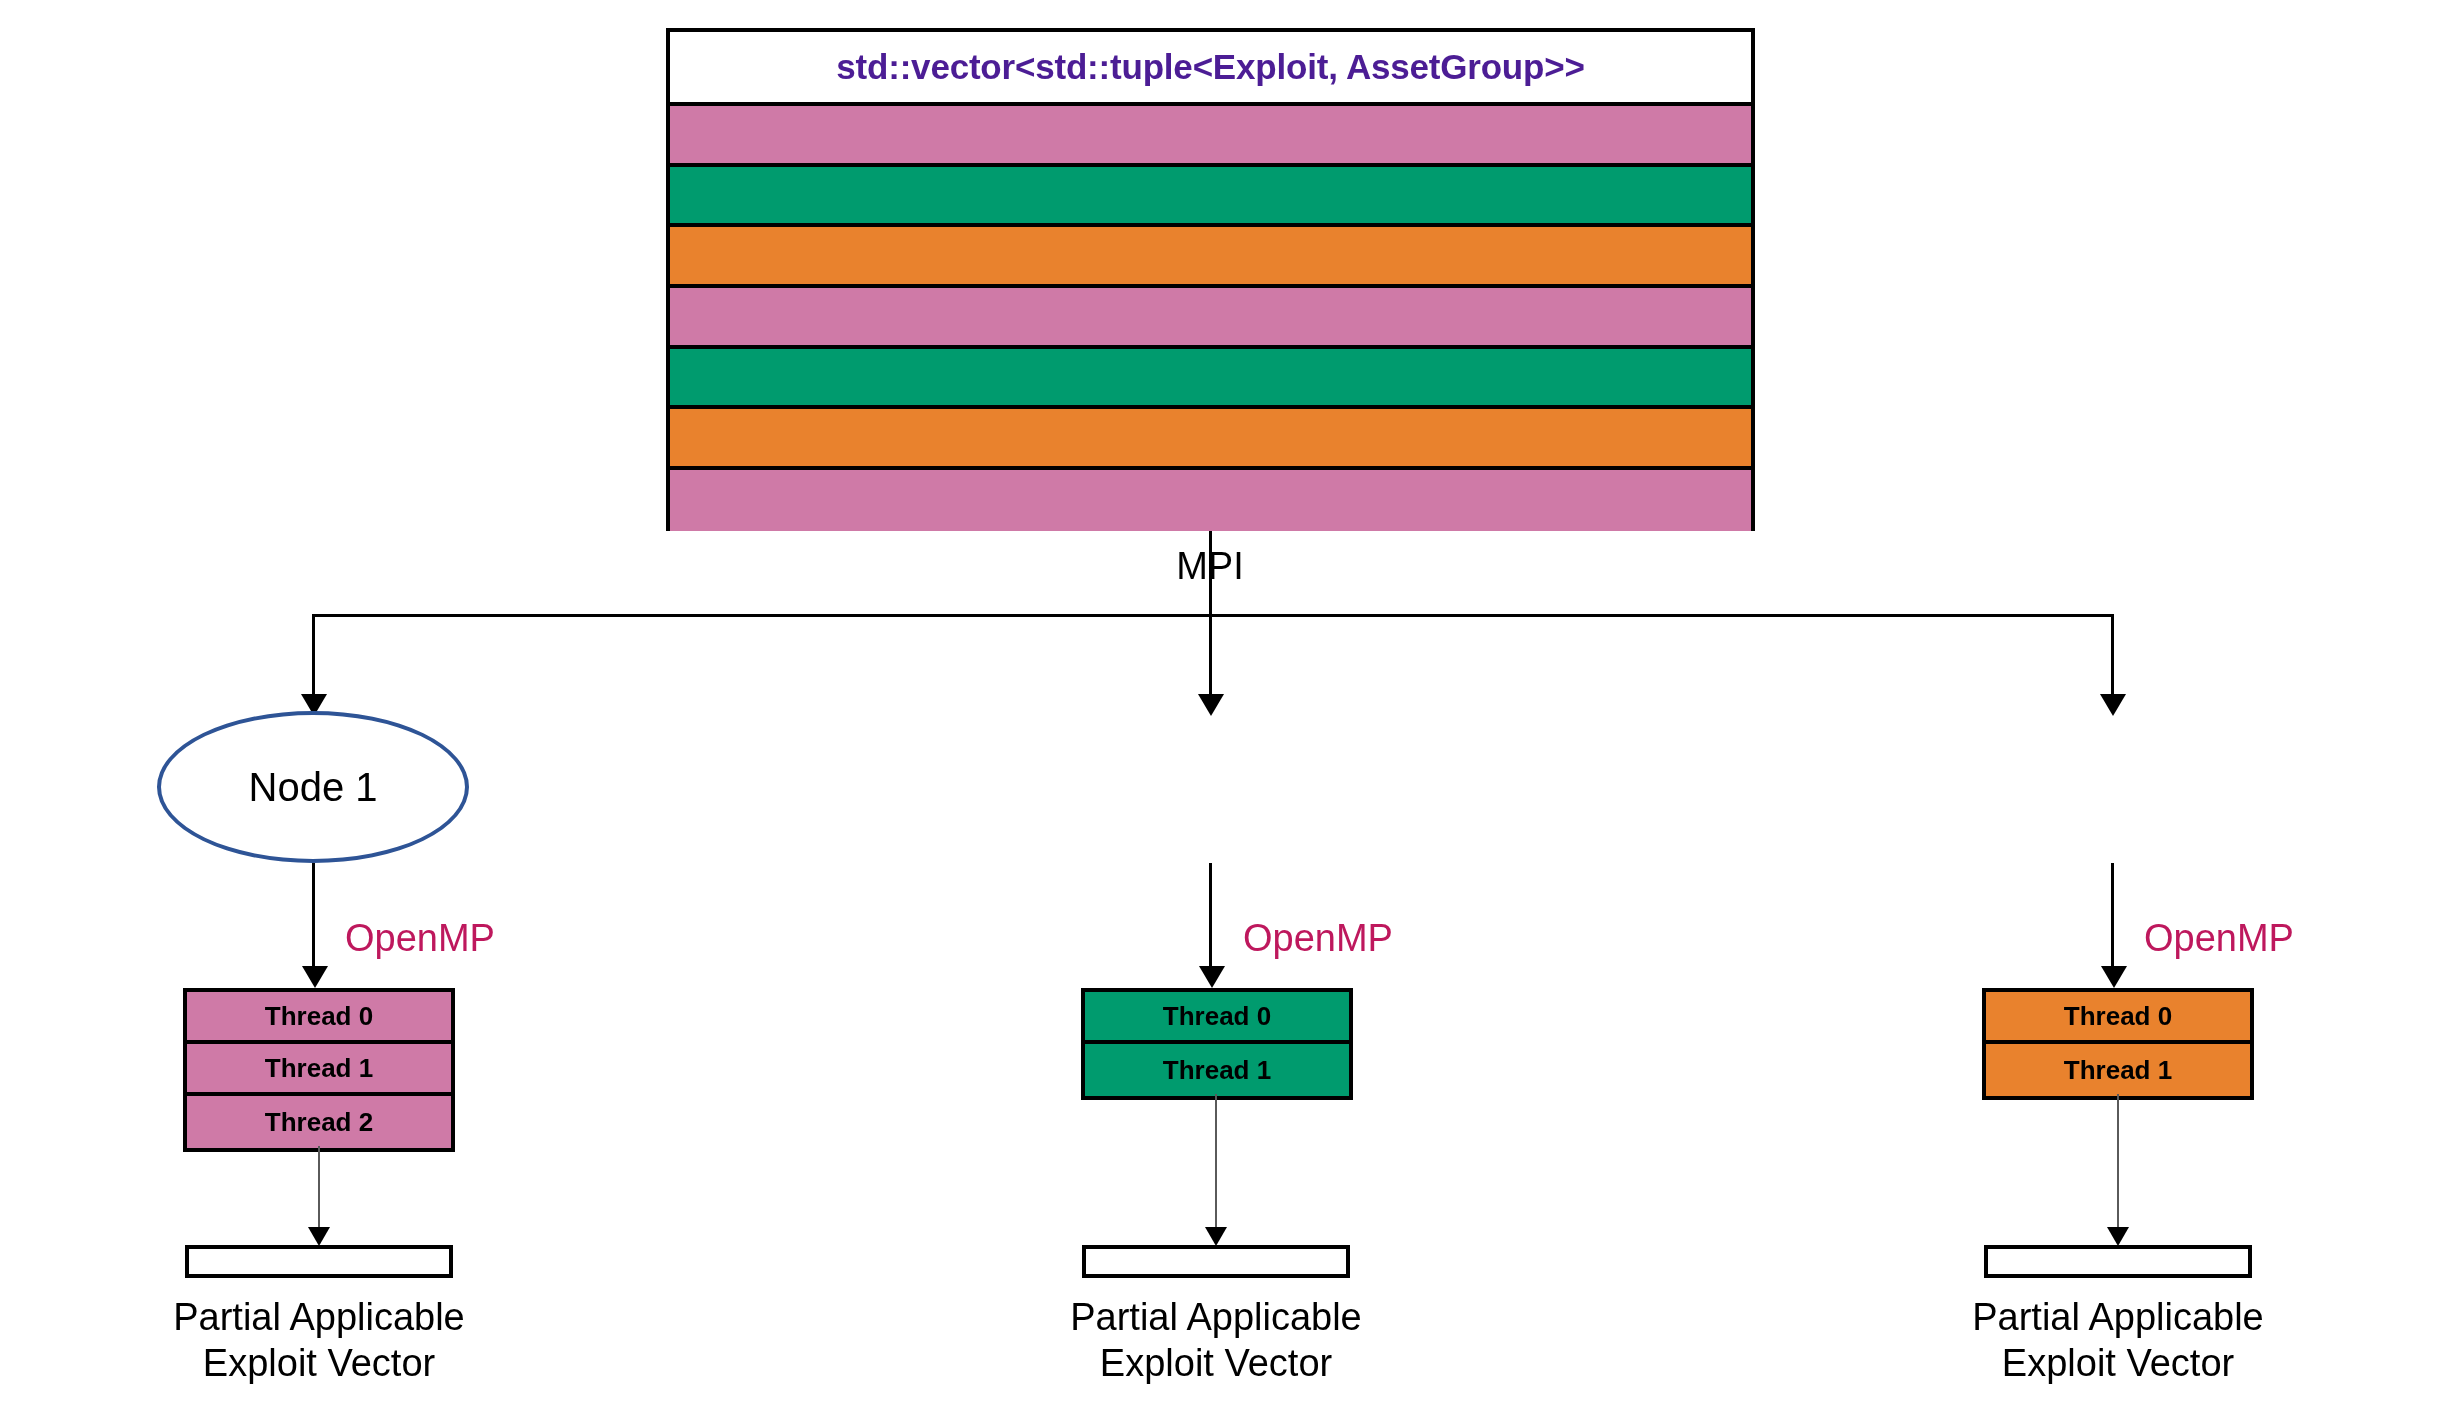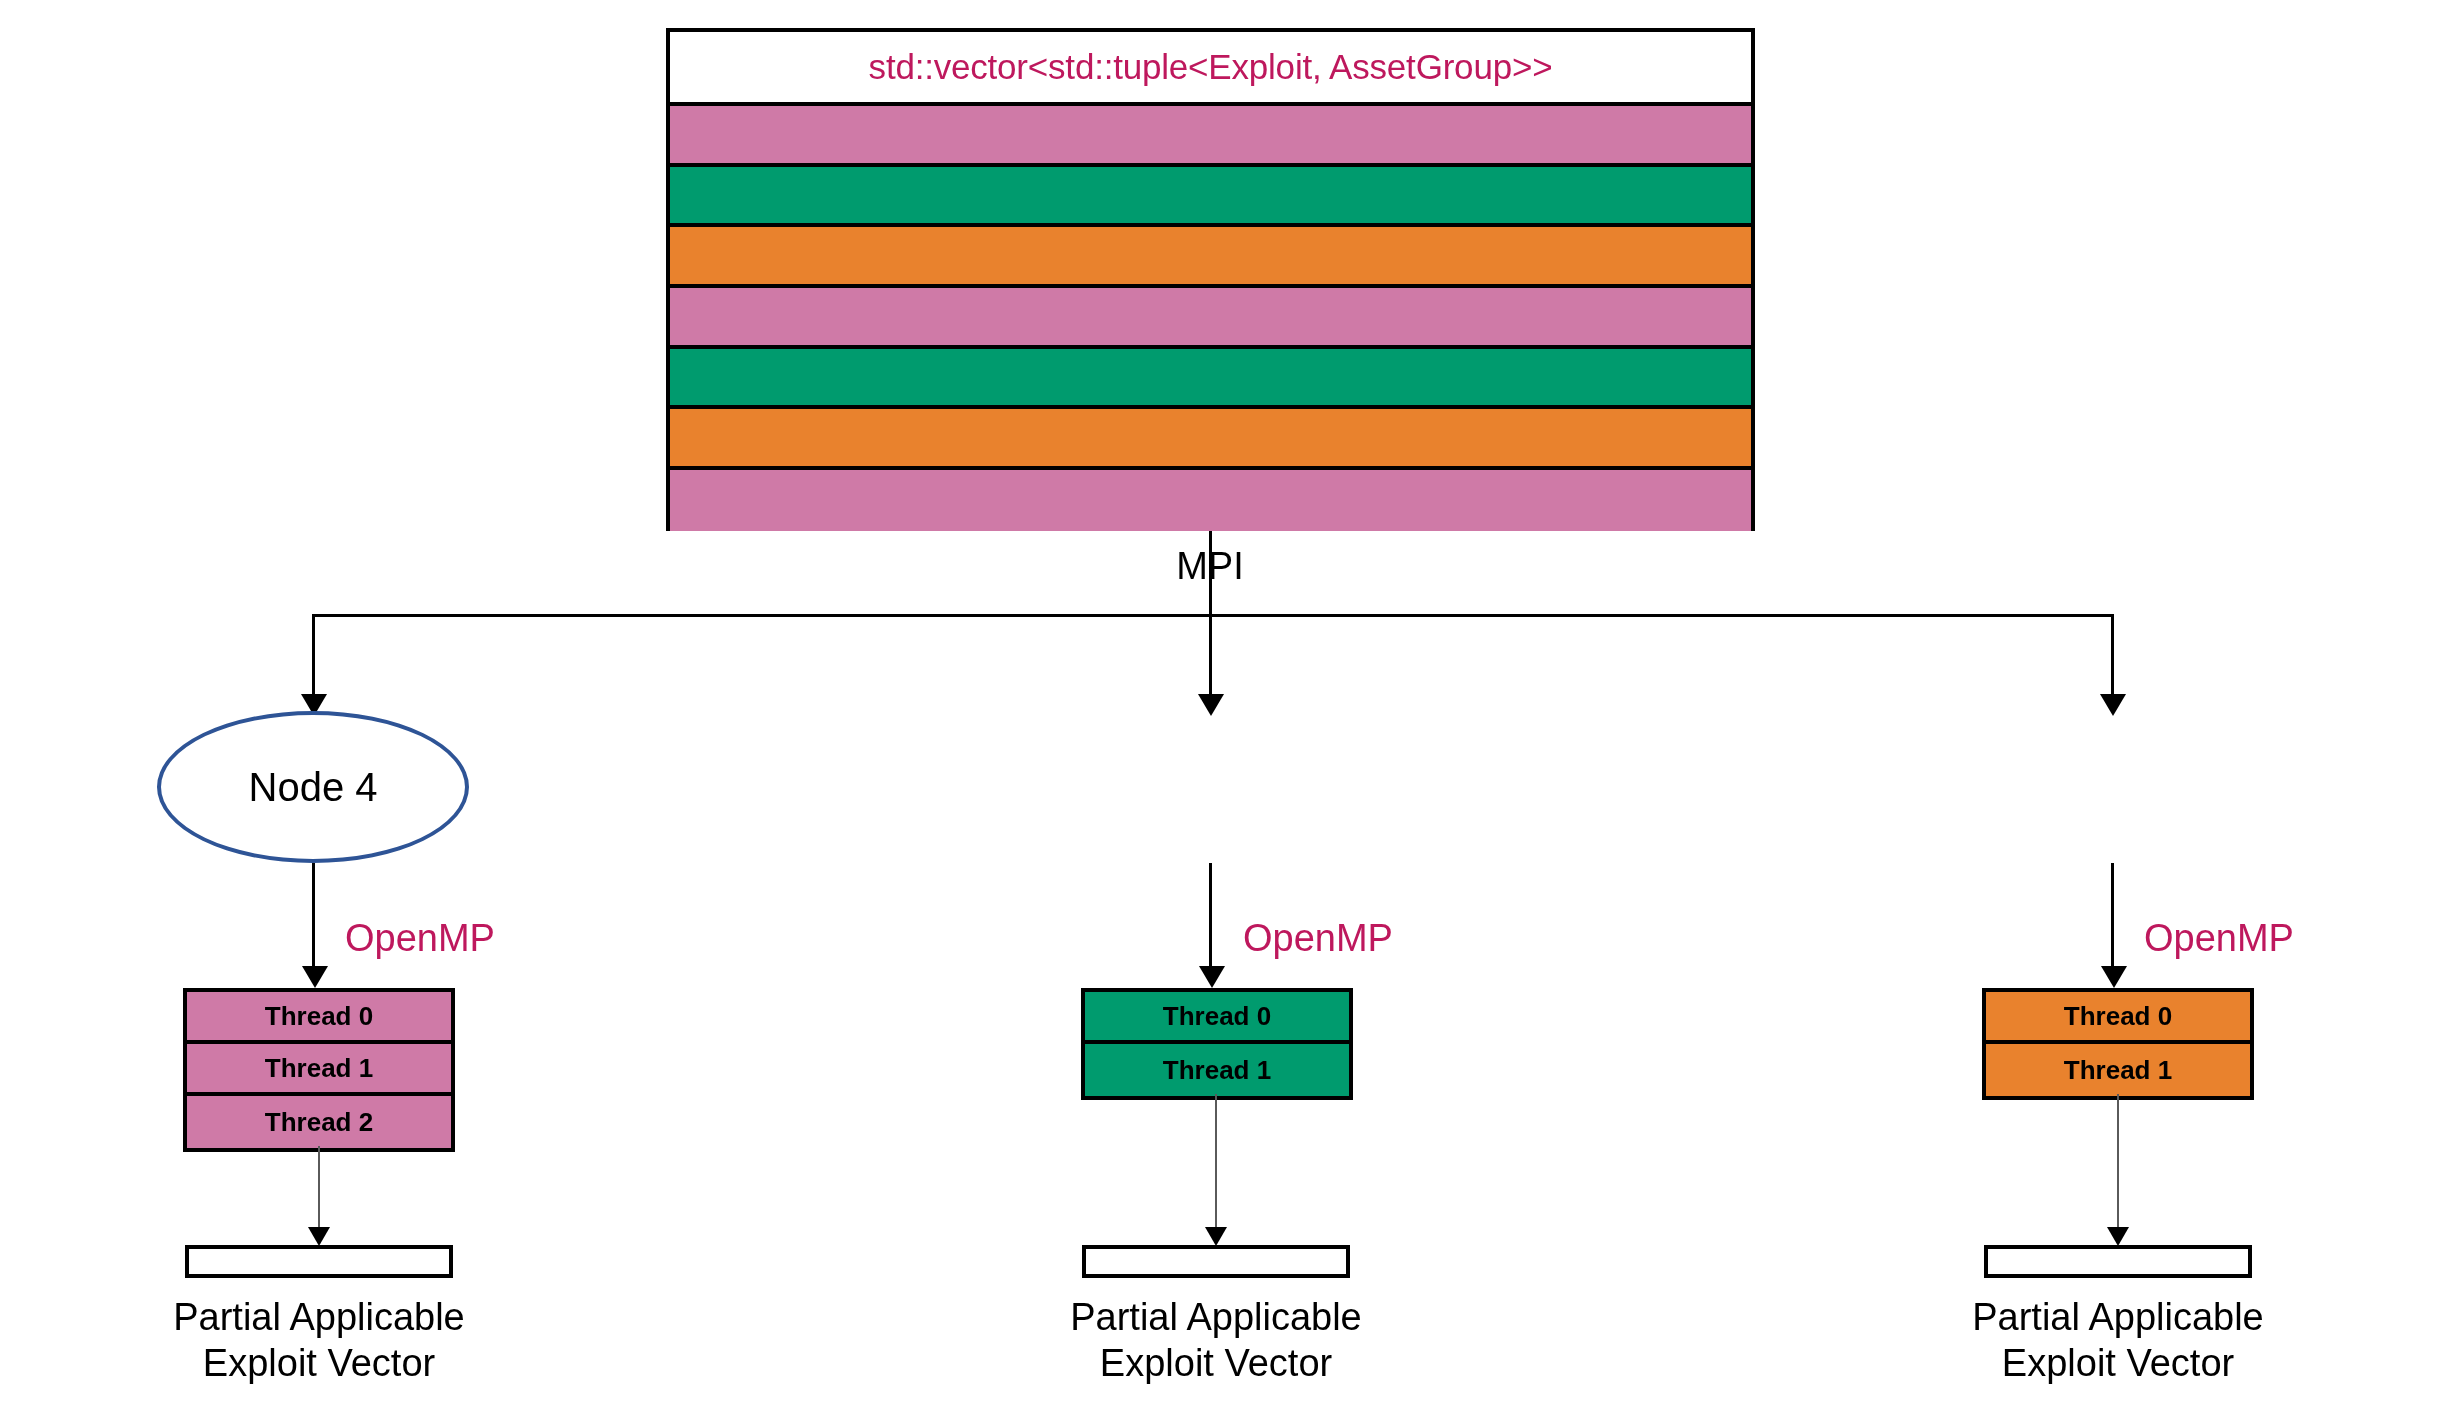--- a/index.html
+++ b/index.html
@@ -38,24 +38,24 @@
     height: 74px;
     display: flex;
     align-items: center;
     justify-content: center;
     box-sizing: border-box;
     border-bottom: 4px solid #000000;
     background: #ffffff;
   }
   #vector-header-label {
     font-size: 35px;
-    font-weight: normal;
+    font-weight: bold;
     letter-spacing: -0.2px;
     white-space: nowrap;
-    color: #be185d;
+    color: #4c1d95;
   }
   #vector-rows {
     position: absolute;
     left: 0;
     top: 74px;
     width: 100%;
     height: 425px;
     box-sizing: border-box;
   }
   .vector-row {
@@ -266,21 +266,21 @@
   <div id="mpi-label">MPI</div>
   <div id="mpi-bus"></div>
   <div class="mpi-drop" id="mpi-drop-1"></div>
   <div class="mpi-drop" id="mpi-drop-2"></div>
   <div class="mpi-drop" id="mpi-drop-3"></div>
   <div class="arrowhead-down" id="arrow-node-1"></div>
   <div class="arrowhead-down" id="arrow-node-2"></div>
   <div class="arrowhead-down" id="arrow-node-3"></div>
 
   <div class="node-ellipse" id="node-ellipse-1" style="border-color: rgb(46, 84, 150);">
-    <span class="node-ellipse-label">Node 4</span>
+    <span class="node-ellipse-label">Node 1</span>
   </div>
 
   <div class="omp-stem" id="omp-stem-1"></div>
   <div class="omp-stem" id="omp-stem-2"></div>
   <div class="omp-stem" id="omp-stem-3"></div>
   <div class="arrowhead-down omp-arrow" id="omp-arrow-1"></div>
   <div class="arrowhead-down omp-arrow" id="omp-arrow-2"></div>
   <div class="arrowhead-down omp-arrow" id="omp-arrow-3"></div>
   <div class="omp-label" id="omp-label-1">OpenMP</div>
   <div class="omp-label" id="omp-label-2">OpenMP</div>

